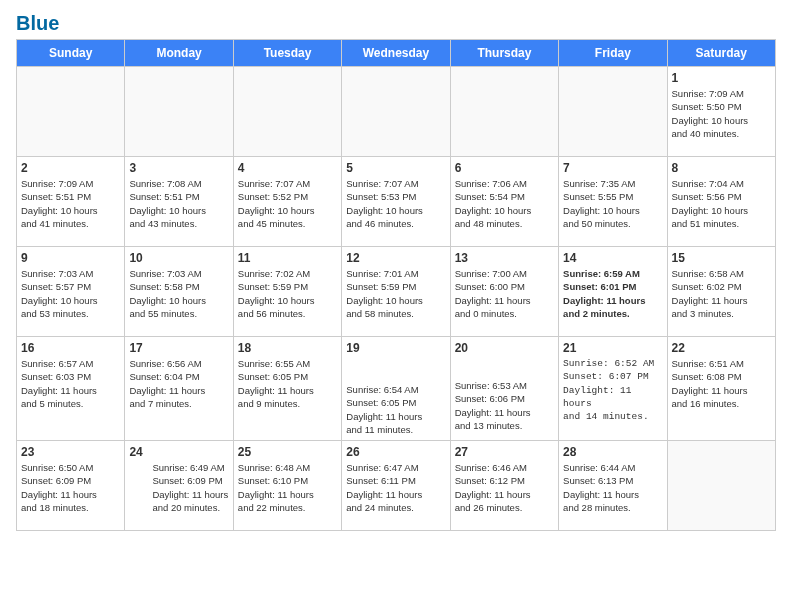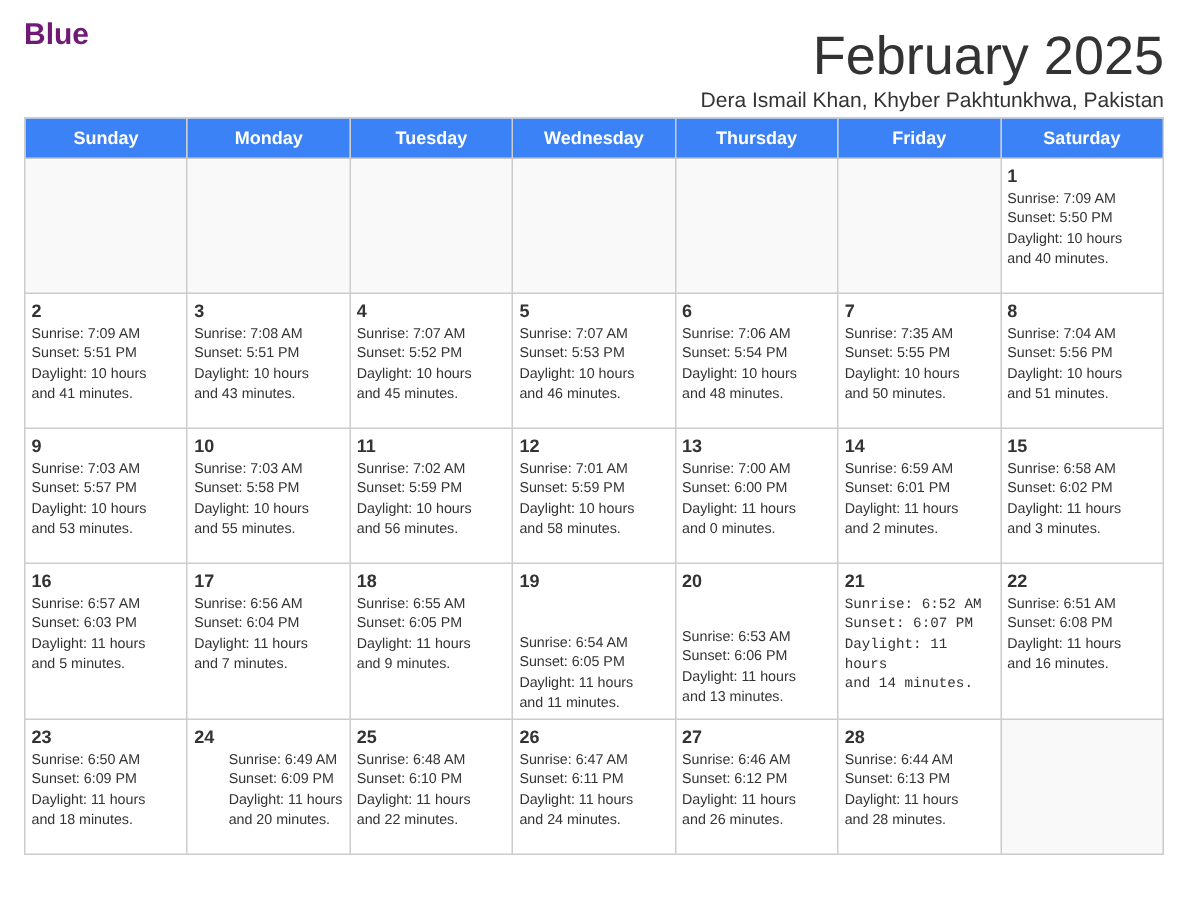--- a/index.html
+++ b/index.html
@@ -67,25 +67,21 @@
     }
     .empty-cell {
       background: #f9f9f9;
     }
   </style>
 </head>
 <body>
 
 <div class="header-area">
   <div class="logo-area">
-    <span style="font-size:20px;font-weight:bold;color:#701a75;margin-top:-4px;">Blue</span>
-  </div>
-  <div class="title-area">
-    <div class="month-title">February 2025</div>
-    <div class="subtitle">Dera Ismail Khan, Khyber Pakhtunkhwa, Pakistan</div>
+    <span style="font-size:20px;font-weight:bold;color:#0369a1;margin-top:-4px;">Blue</span>
   </div>
 </div>
 
 <table class="calendar">
   <thead>
     <tr id="header-row">
         <th>Sunday</th>
         <th>Monday</th>
         <th>Tuesday</th>
         <th>Wednesday</th>
@@ -192,21 +188,21 @@
         </td>
         <td>
           <div class="day-number">13</div>
           <div class="day-info" style="white-space: pre-line;">Sunrise: 7:00 AM
 Sunset: 6:00 PM
 Daylight: 11 hours
 and 0 minutes.</div>
         </td>
         <td>
           <div class="day-number">14</div>
-          <div class="day-info" style="white-space: pre-line;">Sunrise: 6:59 AM
+          <div class="day-info" style="white-space: pre-line; font-weight: bold;">Sunrise: 6:59 AM
 Sunset: 6:01 PM
 Daylight: 11 hours
 and 2 minutes.</div>
         </td>
         <td>
           <div class="day-number">15</div>
           <div class="day-info" style="white-space: pre-line;">Sunrise: 6:58 AM
 Sunset: 6:02 PM
 Daylight: 11 hours
 and 3 minutes.</div>

